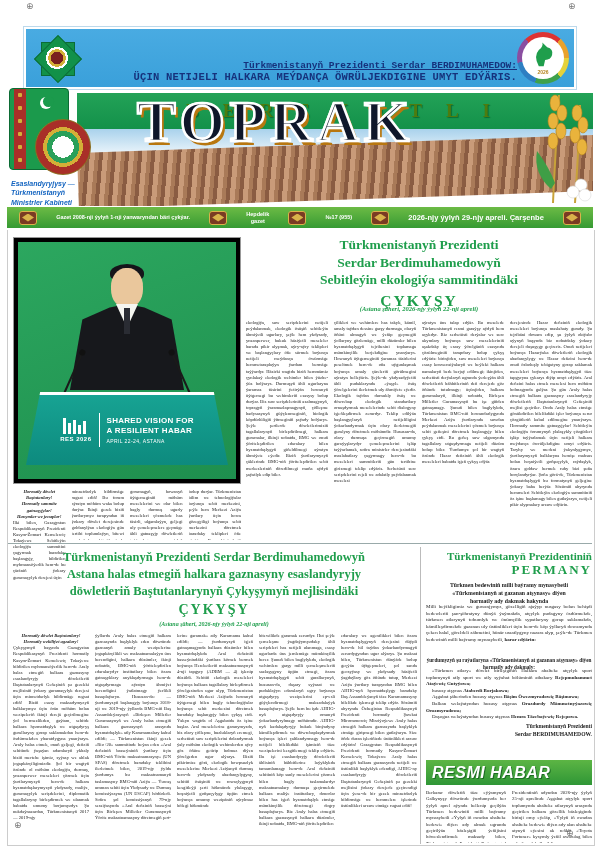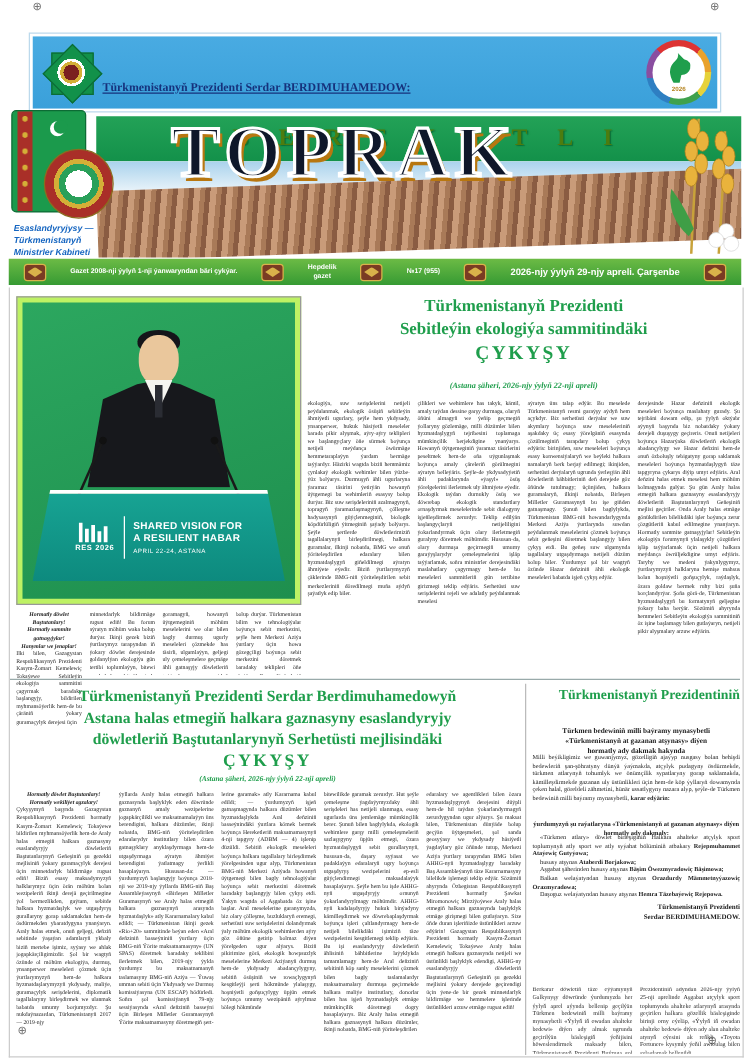--- a/index.html
+++ b/index.html
@@ -4,21 +4,21 @@
 <style>
   html,body{margin:0;padding:0;background:#fff;}
   #page{position:relative;width:600px;height:850px;background:#fff;overflow:hidden;
         font-family:"Liberation Serif", serif;color:#222;}
   .abs{position:absolute;}
   .regmark{position:absolute;font-size:9px;color:#777;font-family:"DejaVu Sans",sans-serif;}
 
   
   .banner{left:24px;top:27px;width:552px;height:62px;background:linear-gradient(180deg,#49abe2,#3aa0da);
           border:2px solid #fff;box-shadow:0 0 0 1px #bcd9ec;display:flex;align-items:center;box-sizing:border-box;}
-  .banner-text{flex:1;text-align:left;color:#16327c;font-family:Liberation Serif, serif;line-height:1.25;margin-top:28px;}
+  .banner-text{flex:1;text-align:right;color:#16327c;font-family:Liberation Mono, monospace;line-height:1.25;margin-top:28px;}
   .banner-l1{font-size:9.5px;font-weight:bold;text-decoration:underline;}
   .banner-l2,.banner-l3{font-size:10.5px;font-weight:bold;letter-spacing:.2px;}
   .star-emblem{width:50px;height:50px;margin-left:6px;position:relative;flex:0 0 auto;}
   .star-emblem .sq{position:absolute;left:9px;top:9px;width:32px;height:32px;background:#12914a;border:1px solid #0b6b36;}
   .star-emblem .sq2{transform:rotate(45deg);}
   .star-emblem .inner{position:absolute;left:12px;top:12px;width:26px;height:26px;border-radius:50%;
       background:radial-gradient(circle,#7a1f1f 0 34%,#d4af37 34% 48%,#fff 48% 60%,#14934a 60%);}
   .horse-logo{width:52px;height:52px;border-radius:50%;margin-right:5px;flex:0 0 auto;position:relative;
       background:conic-gradient(#d33 0 12%,#e9a22c 12% 25%,#e6d23a 25% 38%,#3fa14c 38% 55%,#2e7fc2 55% 72%,#8a4ea0 72% 88%,#d33 88%);}
   .horse-logo .hl-in{position:absolute;left:5px;top:5px;width:42px;height:42px;border-radius:50%;background:#fff;
@@ -61,21 +61,21 @@
 
   
   .frame{left:7px;top:230px;width:586px;height:615px;border-left:1px solid #ccc;border-right:1px solid #ccc;border-bottom:1px solid #ccc;}
 
   
   .a1-head{left:246px;top:236px;width:346px;text-align:center;color:#1f9e4c;font-weight:bold;line-height:1.3;}
   .a1-h{font-size:13.5px;}
   .a1-cyk{font-size:15.5px;letter-spacing:2px;margin-top:2px;}
   .a1-date{left:246px;top:305px;width:346px;text-align:center;color:#1f9e4c;font-weight:bold;font-style:italic;font-size:6.5px;}
 
-  .photo{left:13px;top:237px;width:228px;height:247px;border:1px solid #999;background:#bef264;box-sizing:border-box;padding:4px;}
+  .photo{left:13px;top:237px;width:228px;height:247px;border:1px solid #999;background:#000000;box-sizing:border-box;padding:4px;}
   .photo-in{position:relative;width:100%;height:100%;background:linear-gradient(160deg,#2ca75f,#1e8f4e);overflow:hidden;}
   .head-sh{position:absolute;left:50%;top:26px;transform:translateX(-50%);width:32px;height:40px;background:#eac79c;border-radius:46%;}
   .hair-sh{position:absolute;left:50%;top:22px;transform:translateX(-50%);width:34px;height:18px;background:#15151a;border-radius:50% 50% 40% 40%;}
   .suit-sh{position:absolute;left:50%;top:62px;transform:translateX(-50%);width:124px;height:86px;background:#17181c;
       clip-path:polygon(50% 0,64% 4%,86% 18%,96% 100%,4% 100%,14% 18%,36% 4%);}
   .shirt-sh{position:absolute;left:50%;top:62px;transform:translateX(-50%);width:22px;height:24px;background:#f5f5f0;
       clip-path:polygon(0 0,100% 0,50% 100%);}
   .tie-sh{position:absolute;left:50%;top:66px;transform:translateX(-50%);width:6px;height:26px;background:#2a2c33;}
   .mic{position:absolute;width:2px;height:52px;background:#1a1a1a;}
   .mic::after{content:"";position:absolute;top:-5px;left:-2px;width:6px;height:6px;border-radius:50%;background:#111;}
@@ -136,20 +136,21 @@
   <span class="regmark" style="left:566px;top:828px;">⊕</span>
 
   <div class="abs banner">
     <div class="star-emblem">
       <div class="sq"></div>
       <div class="sq sq2"></div>
       <div class="inner"></div>
     </div>
     <div class="banner-text">
       <div class="banner-l1">Türkmenistanyň Prezidenti Serdar BERDIMUHAMEDOW:</div>
+      <div class="banner-l3">ÜÇIN NETIJELI HALKARA MEÝDANÇA ÖWRÜLJEKDIGINE UMYT EDÝÄRIS.</div>
     </div>
     <div class="horse-logo">
       <div class="hl-in">
         <svg width="28" height="28" viewBox="0 0 40 40">
           <path d="M14 36 Q6 22 14 13 Q21 7 19 2 L26 9 Q35 11 33 20 Q31 27 23 27 L21 36 Z" fill="#1f9e4c"></path>
         </svg>
         <span class="hl-year">2026</span>
       </div>
     </div>
   </div>
@@ -207,20 +208,21 @@
     <span class="txt">№17 (955)</span>
     <span class="gul"></span>
     <span class="txt date-big">2026-njy ýylyň 29-njy apreli. Çarşenbe</span>
     <span class="gul"></span>
   </div>
 
   <div class="abs frame"></div>
 
   <div class="abs a1-head">
     <div class="a1-h">Türkmenistanyň Prezidenti</div>
+    <div class="a1-h">Serdar Berdimuhamedowyň</div>
     <div class="a1-h">Sebitleýin ekologiýa sammitindäki</div>
     <div class="a1-cyk">ÇYKYŞY</div>
   </div>
   <div class="abs a1-date">(Astana şäheri, 2026-njy ýylyň 22-nji apreli)</div>
 
   <div class="abs photo">
     <div class="photo-in">
       <div class="hair-sh"></div>
       <div class="head-sh"></div>
       <div class="suit-sh"></div>
@@ -269,39 +271,40 @@
     <div class="col tiny">goramagyň, howanyň üýtgemeginiň möhüm meselelerini we olar bilen bagly durmuş ugurly meseleleri çözmekde has täsirli, ulgamlaýyn, geljegi uly çemeleşmelere geçmäge ähli gatnaşyjy döwletleriň taýýardygyny aýdyň görkezýändir. Türkmenistan şu forumy hut şeýle many-mazmunda kabul edip, ony</div>
     <div class="col tiny">bolup durýar. Türkmenistan bilim we tehnologiýalar boýunça sebit merkezini, şeýle hem Merkezi Aziýa ýurtlary üçin howa gözegçiligi boýunça sebit merkezini döretmek baradaky teklipleri öňe sürýär. Bu düzümleriň ýurdumyzyň çäginde amala aşyrylýan taslamalaryň üstünlikli ýerleşmeginiň ekologik esasydyr.</div>
   </div>
 
   <div class="abs hr-main"></div>
   <div class="abs vr-main"></div>
 
   <div class="abs a2-head">
     <div class="a2-h">Türkmenistanyň Prezidenti Serdar Berdimuhamedowyň</div>
     <div class="a2-h">Astana halas etmegiň halkara gaznasyny esaslandyryjy</div>
-    <div class="a2-h">döwletleriň Baştutanlarynyň Serhetüsti mejlisindäki</div>
+    <div class="a2-h">döwletleriň Baştutanlarynyň Çykyşymyň mejlisindäki</div>
     <div class="a2-cyk">ÇYKYŞY</div>
   </div>
   <div class="abs a2-date">(Astana şäheri, 2026-njy ýylyň 22-nji apreli)</div>
 
   <div class="abs cols a2-cols">
     <div class="col">
       <div class="lead">Hormatly döwlet Baştutanlary!</div>
       <div class="lead">Hormatly wekiliýet agzalary!</div>
       <div class="tiny">Çykyşymyň başynda Gazagystan Respublikasynyň Prezidenti hormatly Kasym-Žomart Kemelewiç Tokaýewe bildirilen myhmansöýerlik hem-de Araly halas etmegiň halkara gaznasyny esaslandyryjy döwletleriň Baştutanlarynyň Geňeşiniň şu gezekki mejlisiniň ýokary guramaçylyk derejesi üçin minnetdarlyk bildirmäge rugsat ediň! Biziň esasy maksadymyzyň halklarymyz üçin örän möhüm bolan wezipeleriň ikinji derejä geçirilmegine ýol bermezlikden, gaýtam, sebitde halkara hyzmatdaşlyk we utgaşdyryş gurallaryny gorap saklamakdan hem-de ösdürmekden ybaratdygyna ynanýaryn. Araly halas etmek, onuň geljegi, deňziň sebitinde ýaşaýan adamlaryň ykbaly biziň mertebe işimiz, syýasy we ahlak jogapkärçiligimizdir. Şol bir wagtyň özünde ol möhüm ekologiýa, durmuş, ynsanperwer meseleleri çözmek üçin ýurtlarymyzyň hem-de halkara hyzmatdaşlarymyzyň ykdysady, maliýe, guramaçylyk serişdelerini, diplomatik tagallalaryny birleşdirmek we ulanmak babatda umumy borjumyzdyr. Şu nukdaýnazardan, Türkmenistanyň 2017 — 2019-njy</div>
     </div>
     <div class="col tiny">ýyllarda Araly halas etmegiň halkara gaznasynda başlyklyk eden döwründe gaznanyň amaly wezipelerine jogapkärçilikli we maksatnamalaýyn üns berendigini, halkara düzümler, ikinji nobatda, BMG-niň ýöriteleşdirilen edaralarydyr institutlary bilen özara gatnaşyklary anyklaşdyrmaga hem-de utgaşdyrmaga aýratyn ähmiýet berendigini ýatlatmagy ýerlikli hasaplaýaryn. Hususan-da: — ýurdumyzyň başlangyjy boýunça 2018-nji we 2019-njy ýyllarda BMG-niň Baş Assambleýasynyň «Birleşen Milletler Guramasynyň we Araly halas etmegiň halkara gaznasynyň arasynda hyzmatdaşlyk» atly Kararnamalary kabul edildi; — Türkmenistan ikinji gezek «Rio+20» sammitinde beýan eden «Aral deňziniň basseýniniň ýurtlary üçin BMG-niň Ýörite maksatnamasyny» (UN SPAS) döretmek baradaky teklibini ilerletmek bilen, 2019-njy ýylda ýurdumyz bu maksatnamanyň taslamasyny BMG-niň Aziýa — Ýuwaş umman sebiti üçin Ykdysady we Durmuş komissiýasyna (UN ESCAP) hödürledi. Soňra şol komissiýanyň 79-njy sessiýasynda «Aral deňziniň basseýni üçin Birleşen Milletler Guramasynyň Ýörite maksatnamasyny döretmegiň şert-</div>
     <div class="col tiny">lerine garamak» atly Kararnama kabul edildi; — ýurdumyzyň işjeň gatnaşmagynda halkara düzümler bilen hyzmatdaşlykda Aral deňziniň basseýnindäki ýurtlara kömek bermek boýunça Hereketleriň maksatnamasynyň 4-nji tapgyry (ADBM — 4) işlenip düzüldi. Sebitiň ekologik meseleleri boýunça halkara tagallalary birleşdirmek ýörelgesinden ugur alyp, Türkmenistan BMG-niň Merkezi Aziýada howanyň üýtgemegi bilen bagly tehnologiýalar boýunça sebit merkezini döretmek baradaky başlangyjy bilen çykyş etdi. Ýakyn wagtda ol Aşgabatda öz işine başlar. Aral meselelerine garanymyzda, biz olary çölleşme, buzluklaryň eremegi, serhetüsti suw serişdelerini dolandyrmak ýaly möhüm ekologik wehimlerden aýry göz öňüne getirip bolmaz diýen ýörelgeden ugur alýarys. Biziň pikirimize görä, ekologik howpsuzlyk meselelerine Merkezi Aziýanyň durmuş hem-de ykdysady abadançylygyny, sebitiň ösüşiniň we rowaçlygynyň kesgitleýji şerti hökmünde ylalaşygy, hoşniýetli goňşuçylygy üpjün etmek boýunça umumy wezipäniň aýrylmaz bölegi hökmünde</div>
     <div class="col tiny">bitewilikde garamak zerurdyr. Hut şeýle çemeleşme ýagdaýymyzdaky ähli serişdeleri has netijeli ulanmaga, esasy ugurlarda üns jemlemäge mümkinçilik berer. Şunuň bilen baglylykda, ekologik wehimlere garşy milli çemeleşmeleriň sazlaşygyny üpjün etmegi, özara hyzmatdaşlygyň sebit gurallarynyň, hususan-da, daşary syýasat we pudaklaýyn edaralaryň ugry boýunça utgaşdyryş wezipelerini ep-esli güýçlendirmegi maksadalaýyk hasaplaýarys. Şeýle hem bu işde AHHG-nyň utgaşdyryjy ornunyň ýokarlandyrylmagy möhümdir. AHHG-nyň kadalaşdyryjy hukuk binýadyny kämilleşdirmek we döwrebaplaşdyrmak boýunça işleri çaltlandyrmagy hem-de netijeli bilelikdäki işimiziň täze wezipelerini kesgitlemegi teklip edýäris. Bu işi esaslandyryjy döwletleriň ählisiniň bähbitlerine laýyklykda tamamlamagy hem-de Aral deňziniň sebitiniň köp sanly meselelerini çözmek bilen bagly taslamalardyr maksatnamalary durmuşa geçirmekde halkara maliýe institutlary, donorlar bilen has işjeň hyzmatdaşlyk etmäge mümkinçilik döretmegi dogry hasaplaýarys. Biz Araly halas etmegiň halkara gaznasynyň halkara düzümler, ikinji nobatda, BMG-niň ýöriteleşdirilen</div>
     <div class="col tiny">edaralary we agentlikleri bilen özara hyzmatdaşlygynyň derejesini düýpli hem-de hil taýdan ýokarlandyrmagyň zerurdygyndan ugur alýarys. Şu maksat bilen, Türkmenistan dünýäde bolup geçýän üýtgeşmeleri, şol sanda geosyýasy we ykdysady häsiýetli ýagdaýlary göz öňünde tutup, Merkezi Aziýa ýurtlary tarapyndan BMG bilen AHHG-nyň hyzmatdaşlygy baradaky Baş Assambleýanyň täze Kararnamasyny bilelikde işlemegi teklip edýär. Sözümiň ahyrynda Özbegistan Respublikasynyň Prezidenti hormatly Şawkat Miromonowiç Mirziýoýewe Araly halas etmegiň halkara gaznasynda başlyklyk etmäge girişmegi bilen gutlaýaryn. Size öňde duran işleriňizde üstünlikleri arzuw edýärin! Gazagystan Respublikasynyň Prezidenti hormatly Kasym-Žomart Kemelewiç Tokaýewe Araly halas etmegiň halkara gaznasynda netijeli we üstünlikli başlyklyk edendigi, AHHG-ny esaslandyryjy döwletleriň Baştutanlarynyň Geňeşiniň şu gezekki mejlisini ýokary derejede geçirendigi üçin ýene-de bir gezek minnetdarlyk bildirmäge we hemmelere işlerinde üstünlikleri arzuw etmäge rugsat ediň!</div>
   </div>
 
   <div class="abs perm-title">
     <div class="perm-t1">Türkmenistanyň Prezidentiniň</div>
+    <div class="perm-t2">PERMANY</div>
   </div>
   <div class="abs perm-sub">
     <div>Türkmen bedewiniň milli baýramy mynasybetli</div>
     <div>«Türkmenistanyň at gazanan atşynasy» diýen</div>
     <div>hormatly ady dakmak hakynda</div>
   </div>
   <div class="abs perm-body">
     <span>Milli beýikligimiz we guwanjymyz, gözelligiň ajaýyp nusgasy bolan behişdi bedewleriň şan-şöhratyny dünýä ýaýmakda, atçylyk pudagyny ösdürmekde, türkmen atlarynyň tohumlyk we önümçilik sypatlaryny gorap saklamakda, kämilleşdirmekde gazanan uly üstünlikleri üçin hem-de köp ýyllaryň dowamynda çeken halal, göreldeli zähmetini, hünär ussatlygyny nazara alyp, şeýle-de Türkmen bedewiniň milli baýramy mynasybetli, </span><b>karar edýärin:</b>
   </div>
   <div class="abs perm-decree">ýurdumyzyň şu raýatlaryna «Türkmenistanyň at gazanan atşynasy» diýen hormatly ady dakmaly:</div>
@@ -310,20 +313,23 @@
     <div class="rcp"><span>hususy atşynas </span><b>Ataberdi Borjakowa;</b></div>
     <div class="rcp"><span>Aşgabat şäherinden hususy atşynas </span><b>Bäşim Öwezmyradowiç Bäşimowa;</b></div>
     <div class="rcp"><span>Balkan welaýatyndan hususy atşynas </span><b>Orazdurdy Mämmetnyýazowiç Orazmyradowa;</b></div>
     <div class="rcp"><span>Daşoguz welaýatyndan hususy atşynas </span><b>Hemra Täzebaýewiç Rejepowa.</b></div>
   </div>
   <div class="abs perm-sig">
     <div>Türkmenistanyň Prezidenti</div>
     <div>Serdar BERDIMUHAMEDOW.</div>
   </div>
 
+  <div class="abs resmi-bar">
+    <span class="resmi-title">RESMI HABAR</span>
+  </div>
   <div class="abs cols resmi-cols">
     <div class="col tiny">Berkarar döwletiň täze eýýamynyň Galkynyşy döwründe ýurdumyzda her ýylyň aprel aýynda bellenip geçilýän Türkmen bedewiniň milli baýramy mynasybetli «Ýylyň iň owadan ahalteke bedewi» diýen ady almak ugrunda geçirilýän bäsleşigiň ýeňijisini höweslendirmek maksady bilen, Türkmenistanyň Prezidenti Buýruga gol çekdi. Resminama laýyklykda, Türkmenistanyň</div>
     <div class="col tiny">
       <span>Prezidentiniň adyndan 2026-njy ýylyň 25-nji aprelinde Aşgabat atçylyk sport toplumynda ahalteke atlarynyň arasynda geçirilen halkara gözellik bäsleşiginde birinji orny eýeläp, «Ýylyň iň owadan ahalteke bedewi» diýen ady alan ahalteke atynyň eýesini ak reňkli «Toyota Fortuner» kysymly ýeňil awtoulag bilen sylaglamak bellenildi.</span>
       
     </div>
   </div>
 
 </div>
 

